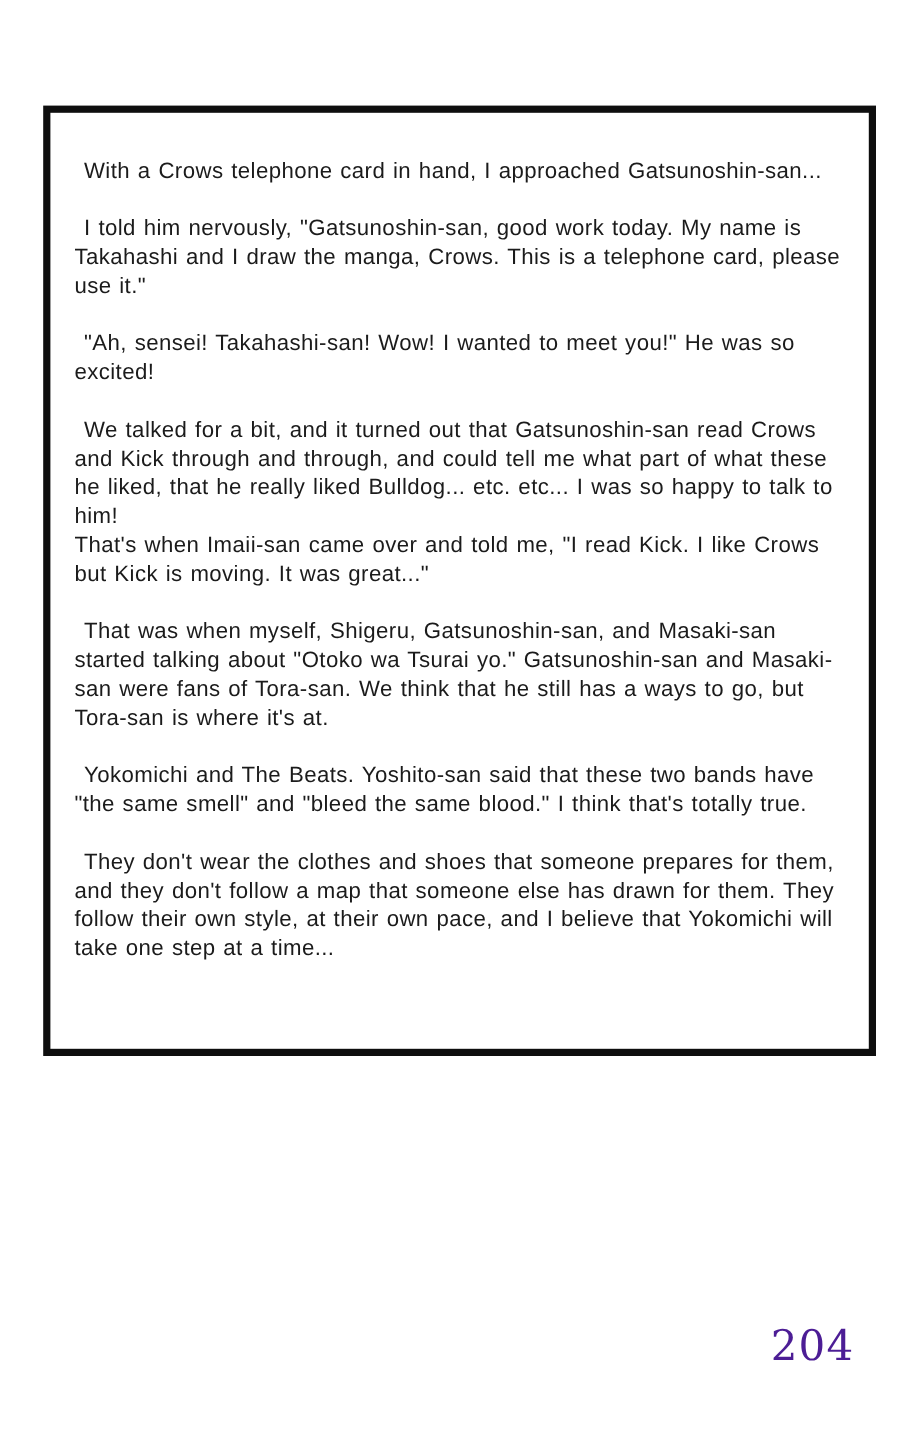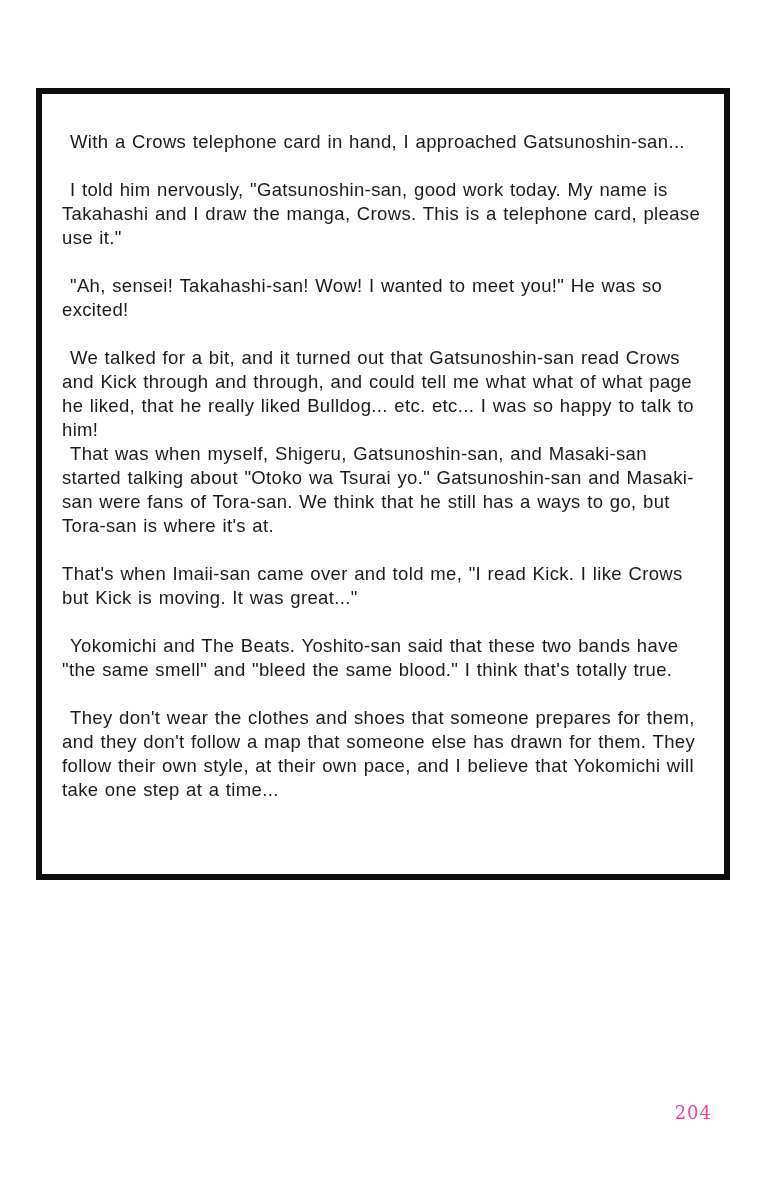--- a/index.html
+++ b/index.html
@@ -44,36 +44,36 @@
     margin-bottom: 0;
   }
   .para.joined {
     text-indent: 0;
   }
   .page-number {
     position: absolute;
     right: 53px;
     top: 1102px;
     font-family: "DejaVu Serif", serif;
-    font-size: 18px;
+    font-size: 35px;
     letter-spacing: 1px;
-    color: #ec4899;
+    color: #4c1d95;
   }
 </style>
 </head>
 <body>
 
 <div class="page">
 
   <div class="frame">
     <p class="para">With a Crows telephone card in hand, I approached Gatsunoshin-san...</p>
     <p class="para">I told him nervously, "Gatsunoshin-san, good work today. My name is Takahashi and I draw the manga, Crows. This is a telephone card, please use it."</p>
     <p class="para">"Ah, sensei! Takahashi-san! Wow! I wanted to meet you!" He was so excited!</p>
-    <p class="para no-gap">We talked for a bit, and it turned out that Gatsunoshin-san read Crows and Kick through and through, and could tell me what what of what page he liked, that he really liked Bulldog... etc. etc... I was so happy to talk to him!</p>
+    <p class="para no-gap">We talked for a bit, and it turned out that Gatsunoshin-san read Crows and Kick through and through, and could tell me what part of what these he liked, that he really liked Bulldog... etc. etc... I was so happy to talk to him!</p>
+    <p class="para joined">That's when Imaii-san came over and told me, "I read Kick. I like Crows but Kick is moving. It was great..."</p>
     <p class="para">That was when myself, Shigeru, Gatsunoshin-san, and Masaki-san started talking about "Otoko wa Tsurai yo." Gatsunoshin-san and Masaki-san were fans of Tora-san. We think that he still has a ways to go, but Tora-san is where it's at.</p>
-    <p class="para joined">That's when Imaii-san came over and told me, "I read Kick. I like Crows but Kick is moving. It was great..."</p>
     <p class="para">Yokomichi and The Beats. Yoshito-san said that these two bands have "the same smell" and "bleed the same blood." I think that's totally true.</p>
     <p class="para">They don't wear the clothes and shoes that someone prepares for them, and they don't follow a map that someone else has drawn for them. They follow their own style, at their own pace, and I believe that Yokomichi will take one step at a time...</p>
   </div>
 
   <div class="page-number">204</div>
 
 </div>
 
 </body></html>

